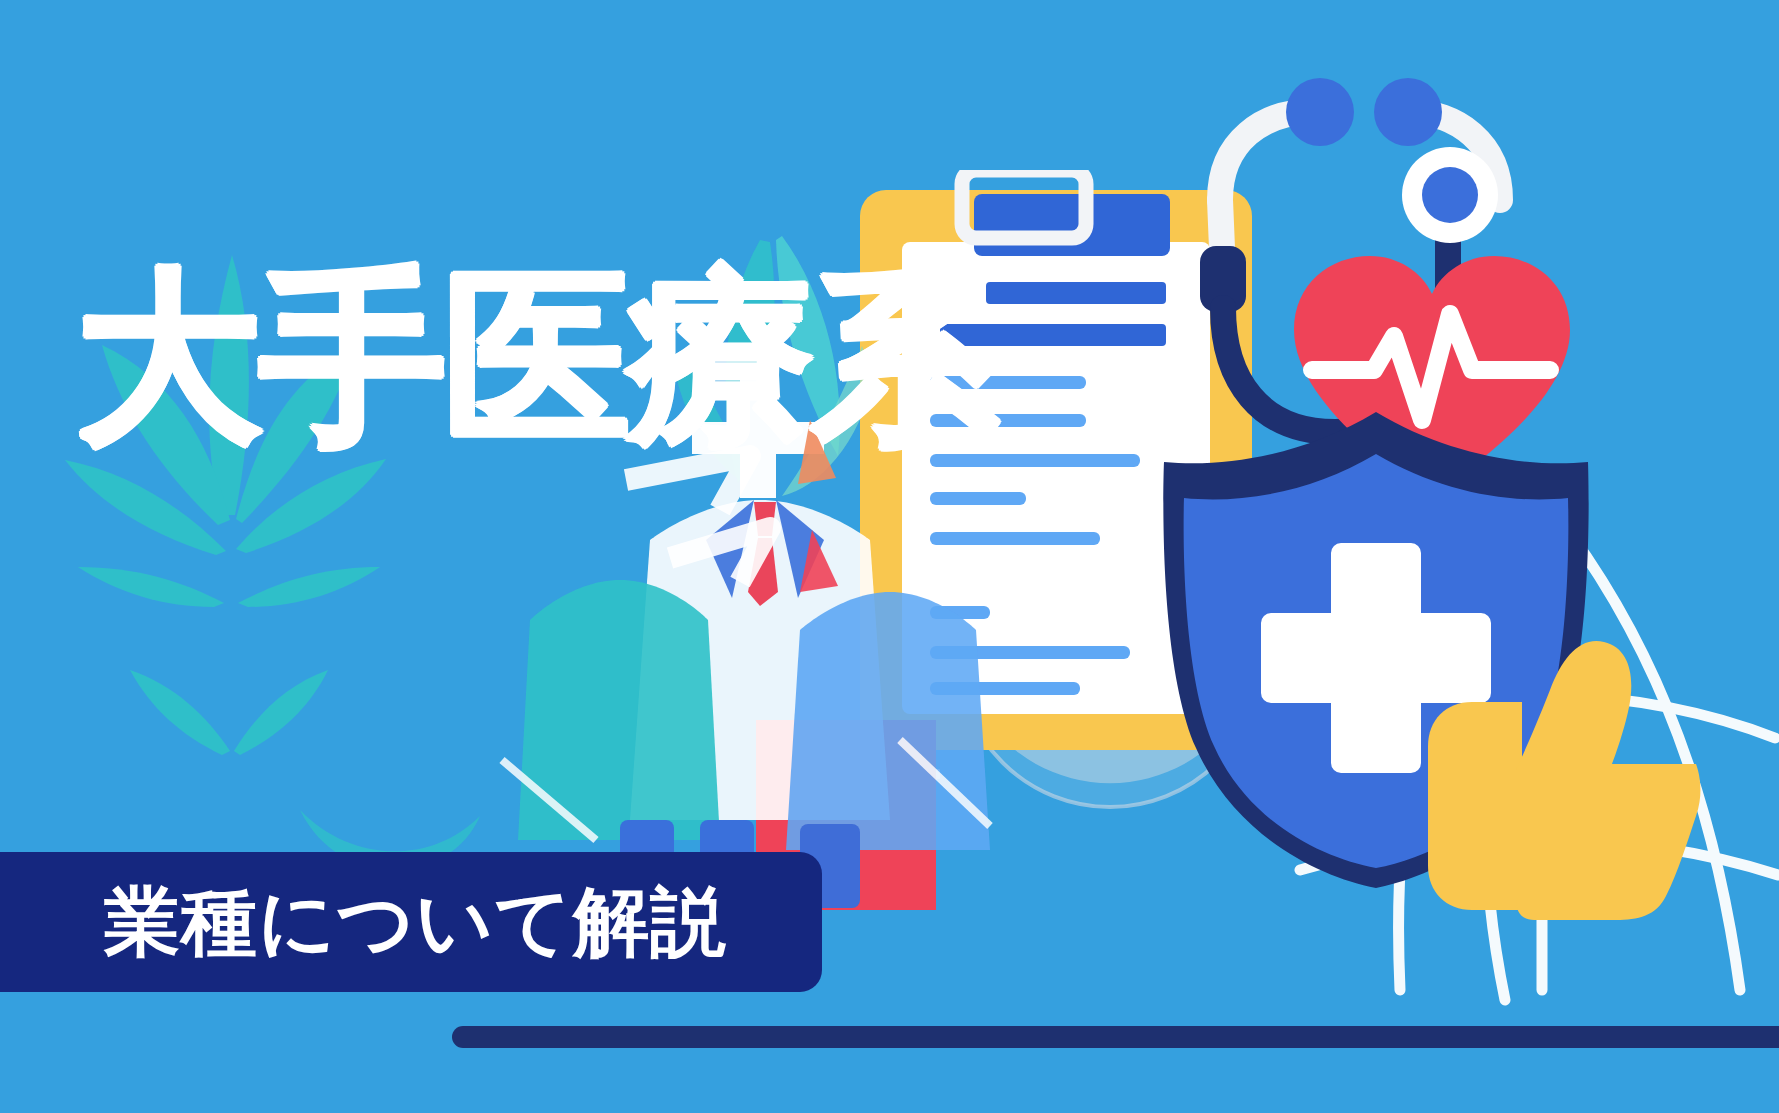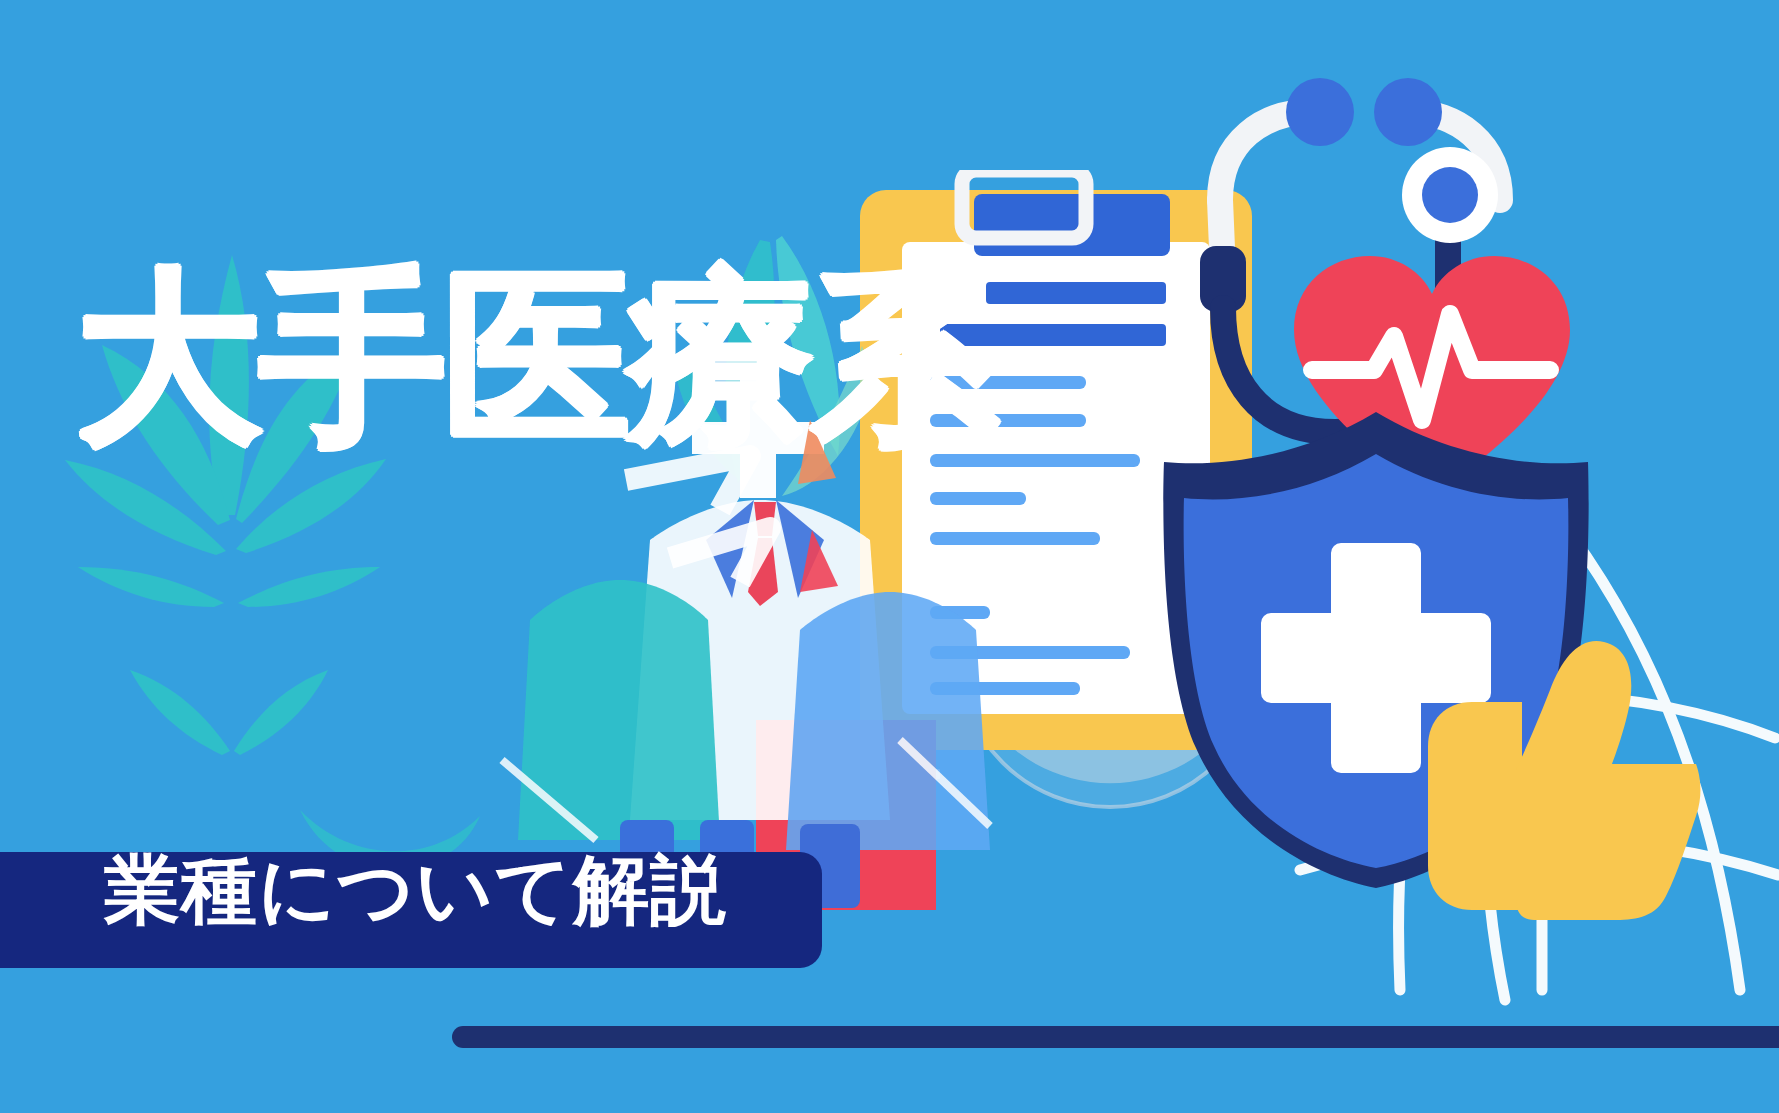--- a/index.html
+++ b/index.html
@@ -71,25 +71,25 @@
     text-shadow:
       9px 0 0 #35a0df, -9px 0 0 #35a0df, 0 9px 0 #35a0df, 0 -9px 0 #35a0df,
       7px 7px 0 #35a0df, -7px 7px 0 #35a0df, 7px -7px 0 #35a0df, -7px -7px 0 #35a0df,
       6px 3px 0 #35a0df, -6px 3px 0 #35a0df, 3px 6px 0 #35a0df, 3px -6px 0 #35a0df,
       -3px 6px 0 #35a0df, -3px -6px 0 #35a0df, 6px -3px 0 #35a0df, -6px -3px 0 #35a0df;
   }
 
   
   .bottom-banner{
     position:absolute;left:0;top:852px;z-index:32;
-    width:822px;height:116px;
+    width:822px;height:140px;
     background:#15277f;
     border-top-right-radius:22px;
     border-bottom-right-radius:22px;
-    display:flex;align-items:flex-start;
+    display:flex;align-items:center;
   }
   .bottom-banner-text{
     margin-left:104px;
     color:#ffffff;
     font-size:76px;
     font-weight:bold;
     letter-spacing:1px;
     line-height:1;
     white-space:nowrap;
   }

